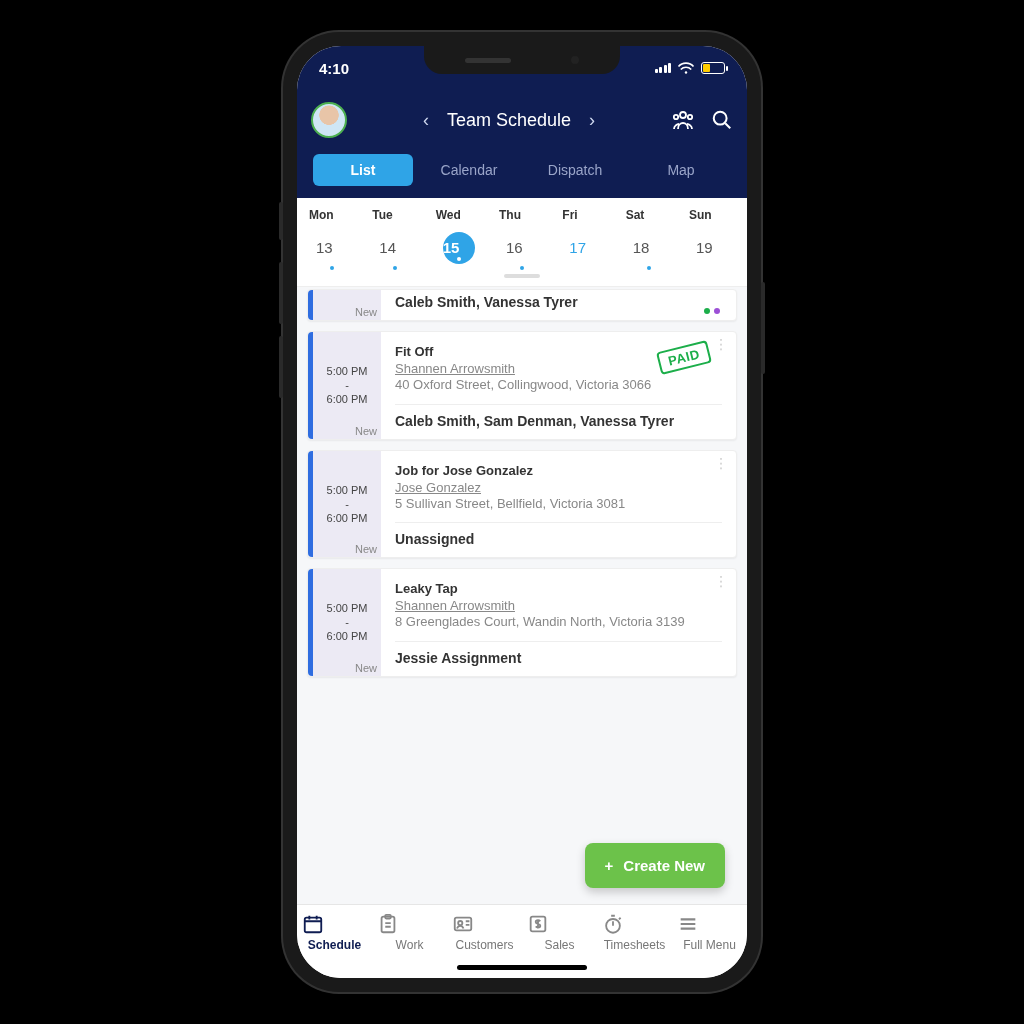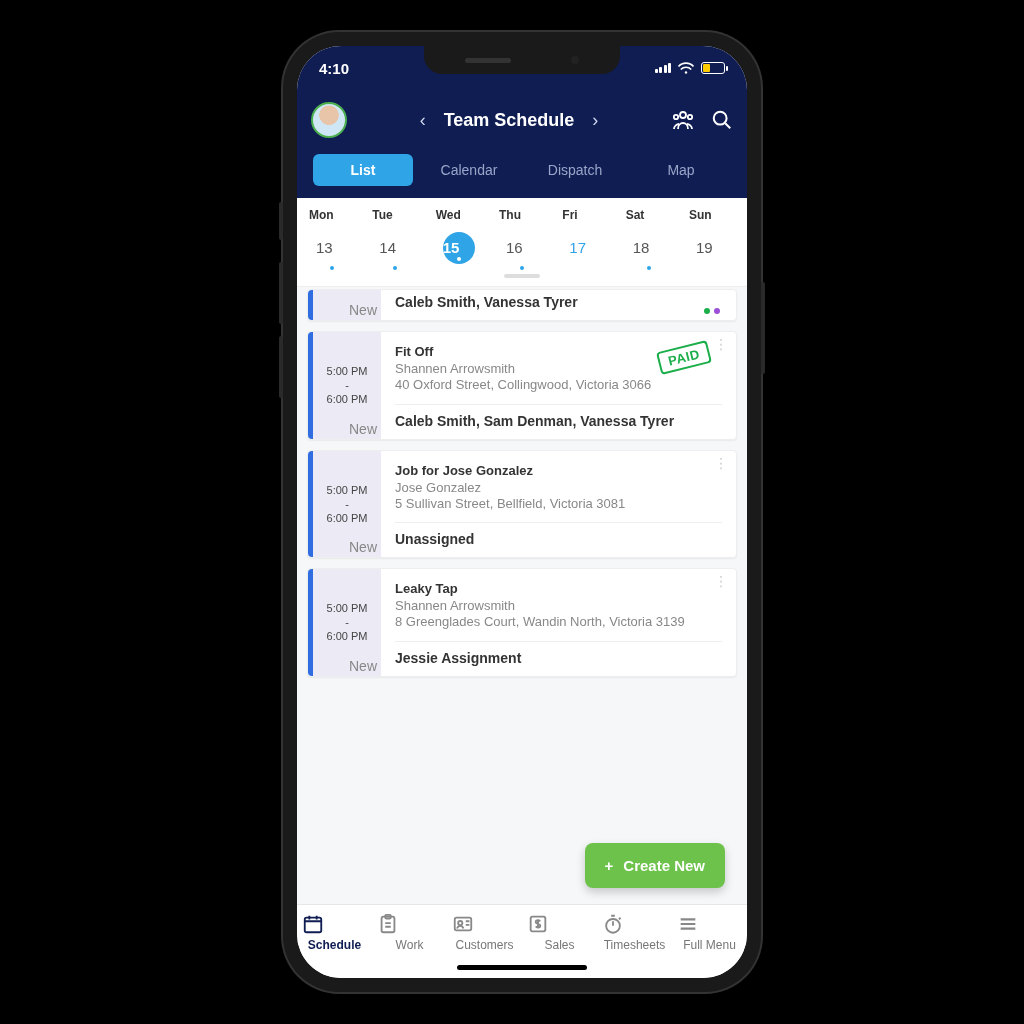--- a/index.html
+++ b/index.html
@@ -89,21 +89,21 @@
     padding: 6px 14px 0 14px;
   }
   .header-row1 { display: flex; align-items: center; gap: 10px; height: 48px; }
   .avatar {
     width: 36px; height: 36px; border-radius: 50%;
     background: radial-gradient(circle at 50% 35%, #e8c5a8 36%, #cfe6f5 38%);
     border: 2px solid #4caf50;
     flex-shrink: 0;
   }
   .hdr-nav { flex: 1; display: flex; align-items: center; justify-content: center; gap: 14px; }
-  .hdr-title { font-size: 18px; font-weight: 700; }
+  .hdr-title { font-size: 18px; font-weight: 400; }
   .chev { font-size: 18px; color: #cfd8ef; cursor: pointer; padding: 4px; }
   .hdr-icons { display: flex; gap: 16px; align-items: center; }
 
   .tabs { display: flex; gap: 6px; padding: 10px 2px 12px 2px; align-items: center; }
   .tab { flex: 1; text-align: center; padding: 8px 6px; font-size: 14px; color: #9aa5c9; cursor: pointer; border-radius: 6px; }
   .tab.active { background: #2fa4e7; color: #fff; font-weight: 600; }
   .tab:not(.active):first-of-type { flex: 0 0 auto; padding-left:16px; padding-right:16px; }
 
   .day-strip { background: #fff; padding: 10px 12px 4px 12px; border-bottom: 1px solid #eee; }
   .days { display: flex; justify-content: space-between; }
@@ -115,24 +115,24 @@
   .day-num::after { content:''; position:absolute; bottom:-6px; left:50%; transform:translateX(-50%); width:4px; height:4px; border-radius:50%; background:#2fa4e7; }
   .day.today .day-num::after { background:#fff; bottom:3px; }
   .day.fri .day-num::after, .day.sun .day-num::after { display:none; }
   .drag-handle { width: 36px; height: 4px; background: #ddd; border-radius: 3px; margin: 10px auto 4px auto; }
 
   .list { flex: 1; overflow-y: hidden; background: #f6f7f9; padding: 0 10px; }
   .card { background: #fff; border-radius: 4px; margin: 10px 0; display: flex; box-shadow: 0 1px 2px rgba(0,0,0,.06); border:1px solid #eee; position: relative; }
   .card-accent { width: 5px; background: #2f6de0; border-top-left-radius: 4px; border-bottom-left-radius: 4px; }
   .card-time { width: 68px; background: #eceaf4; display:flex; flex-direction:column; align-items:center; justify-content:center; font-size:11px; color:#444; position:relative; }
   .time-sep { margin: 2px 0; }
-  .card-time .new-tag { position:absolute; bottom:2px; right:4px; font-size:14px; color:#888; }
+  .card-time .new-tag { position:absolute; bottom:2px; right:4px; font-size:11px; color:#888; }
   .card-body { flex:1; padding: 12px 14px 10px 14px; position: relative; }
   .job-title { font-size: 13px; font-weight: 700; color: #333; }
-  .job-customer { font-size: 13px; color: #888; margin-top: 2px; }
+  .job-customer { font-size: 13px; color: #888; margin-top: 2px; text-decoration: underline; }
   .job-addr { font-size: 13px; color: #888; line-height: 1.35; }
   .hr { border:none; border-top:1px solid #eee; margin: 10px 0 8px 0; }
   .assignees { font-size: 14px; font-weight: 700; color: #333; }
 
   .card.partial { margin-top: 2px; }
   .card.partial .card-body { padding-top: 4px; }
   .card.partial .assignees { margin-top: 0; }
 
   .paid-stamp {
     position:absolute; top:14px; right:26px;

